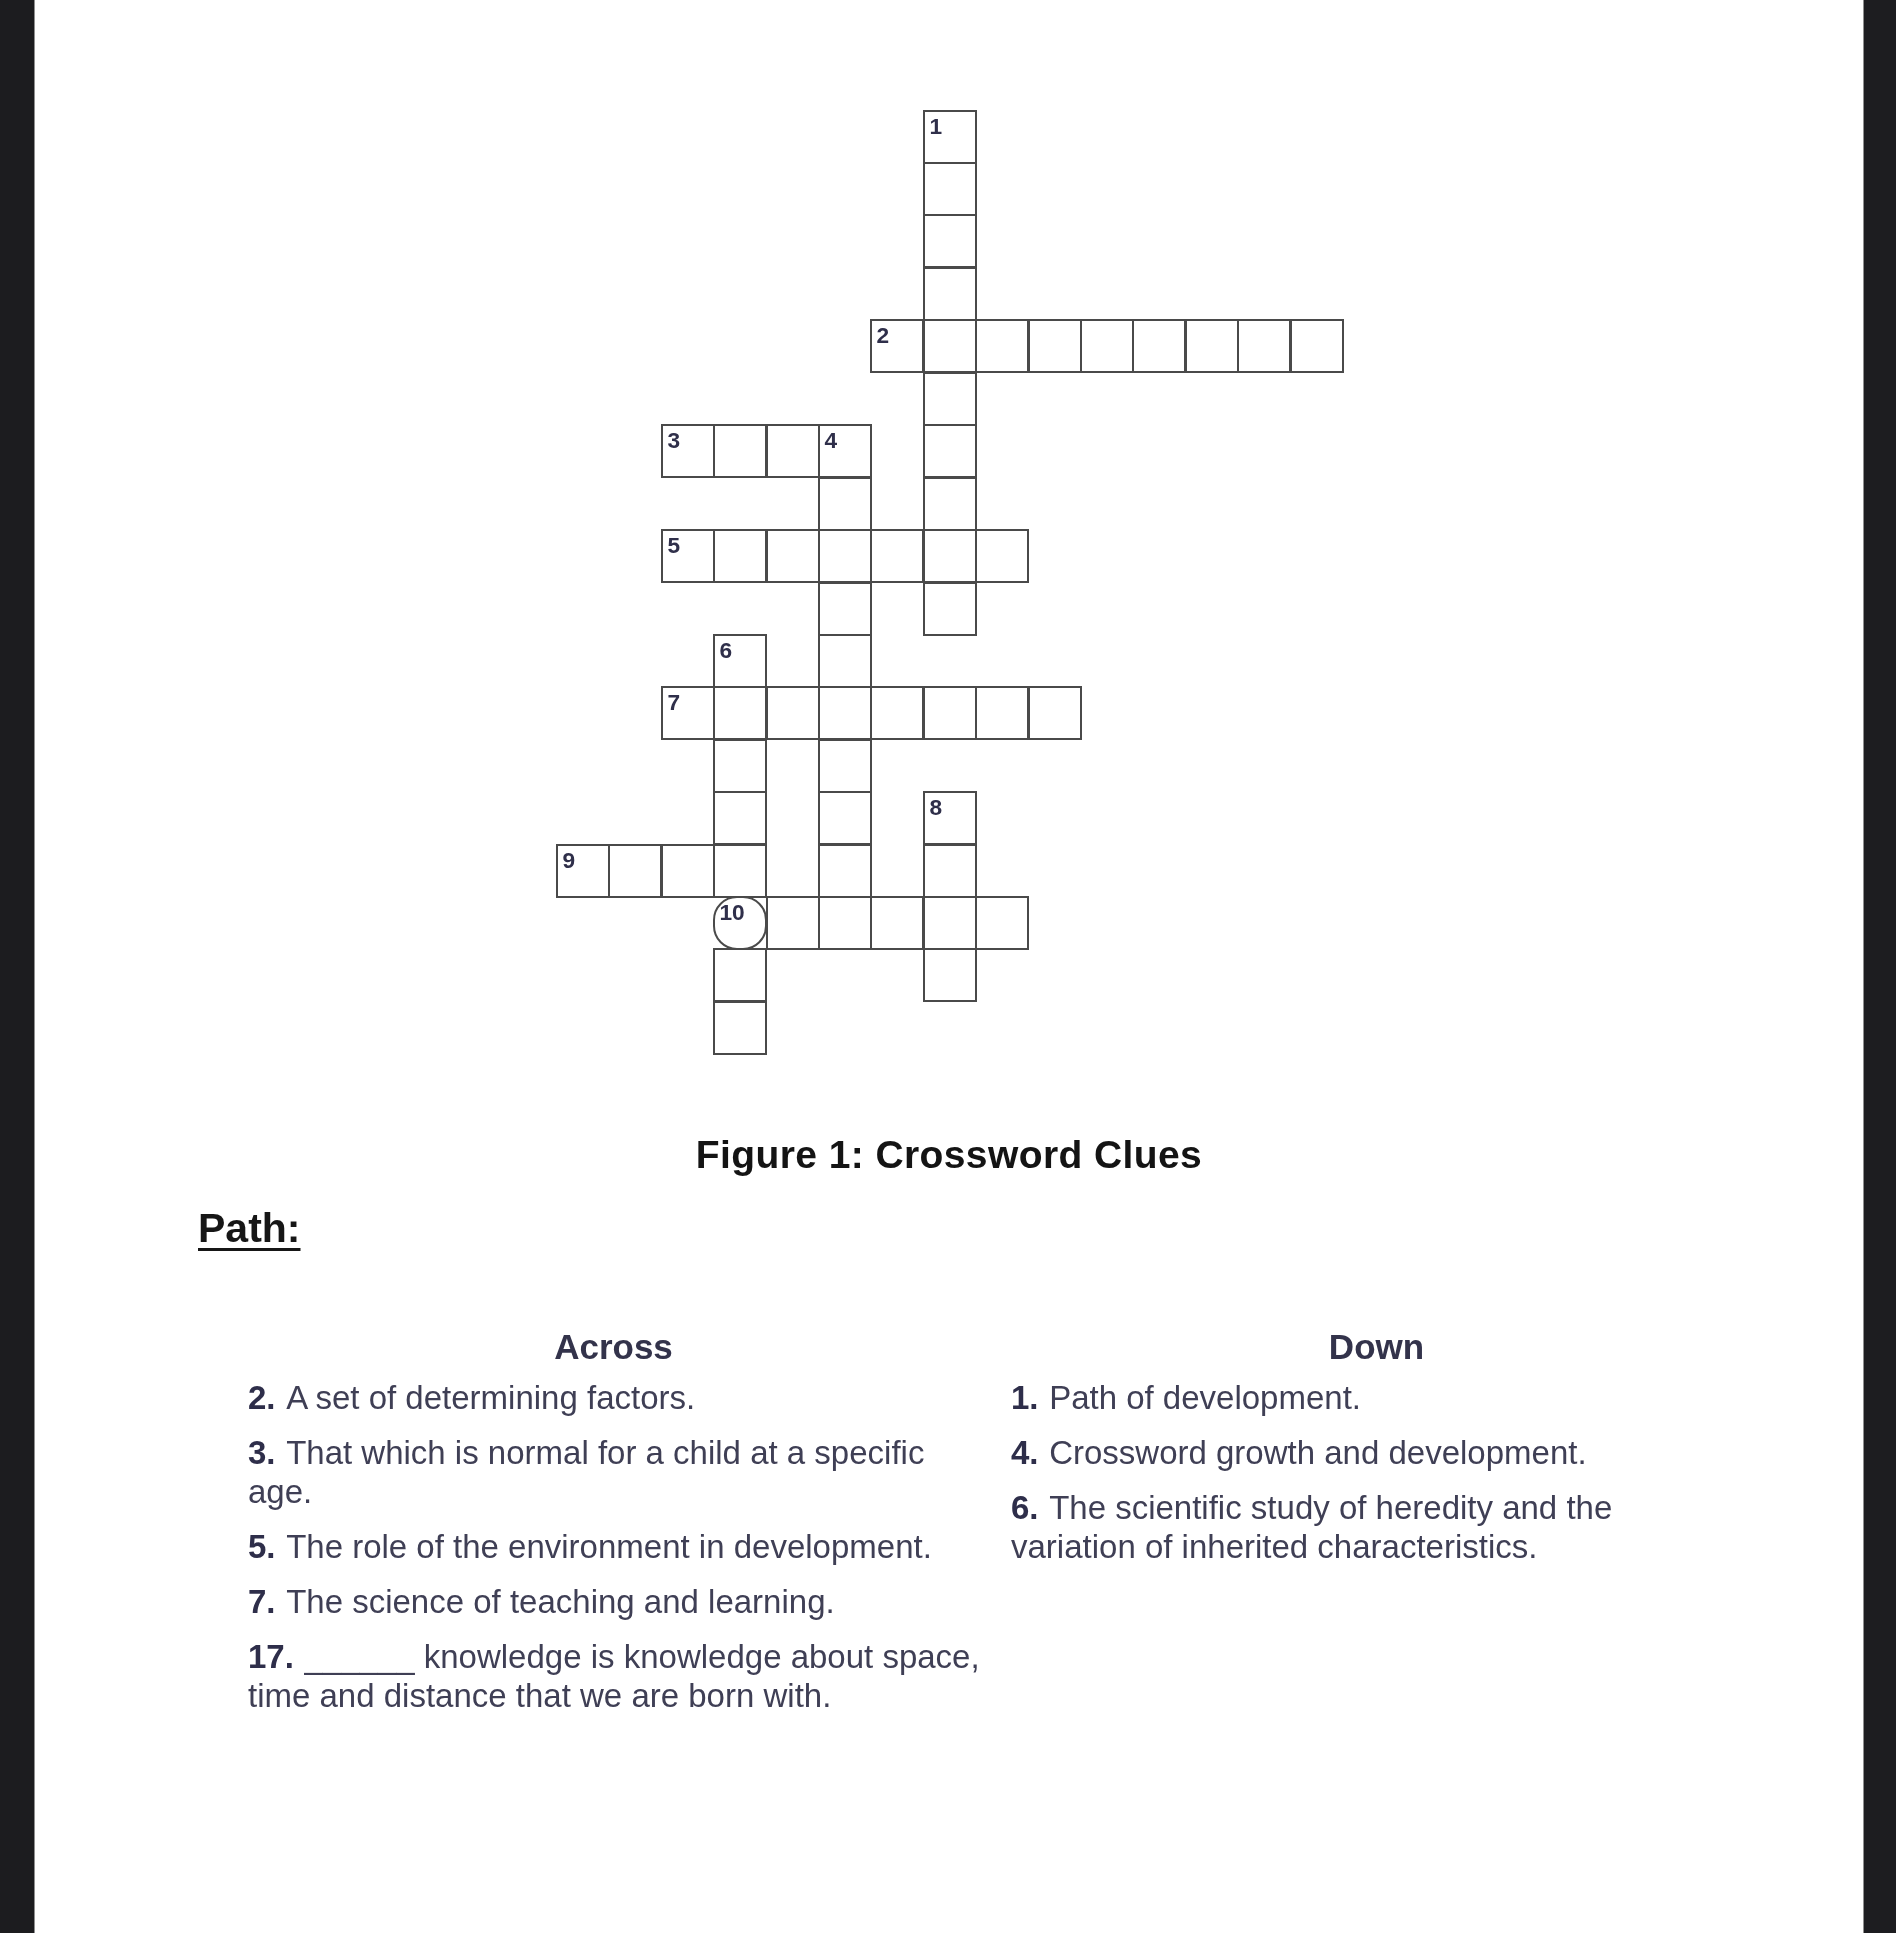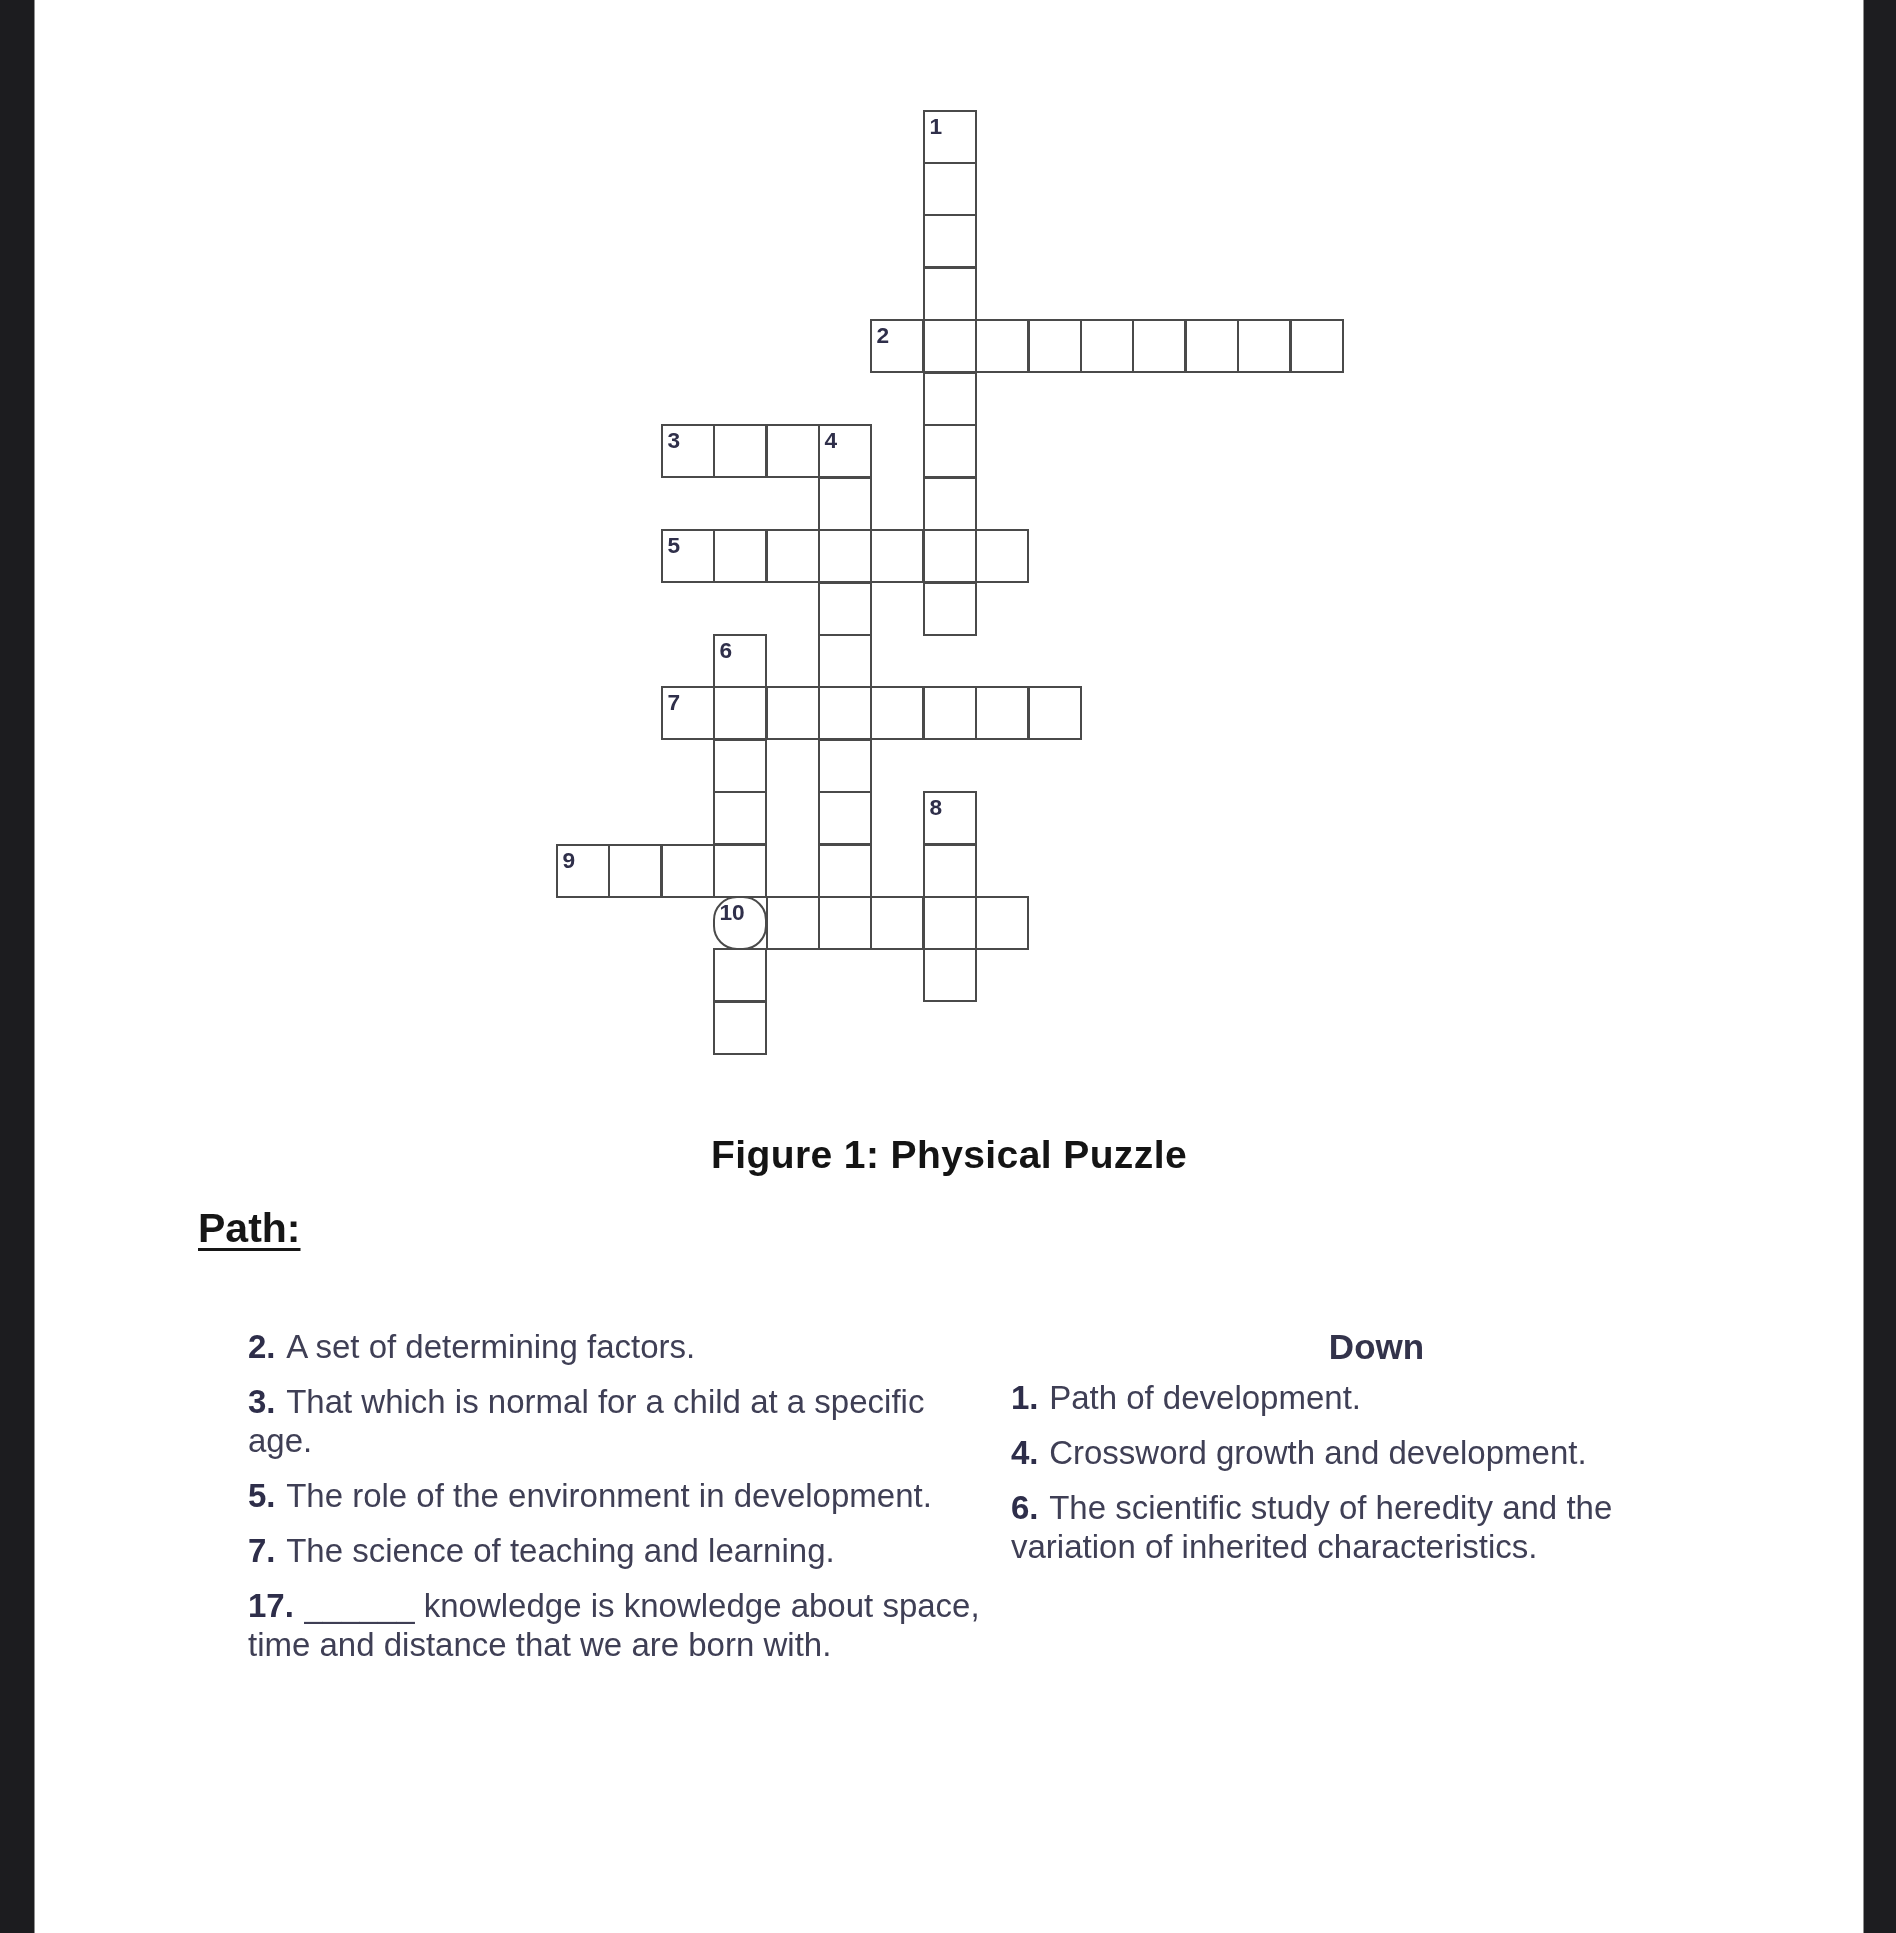--- a/index.html
+++ b/index.html
@@ -111,25 +111,26 @@
       <div class="cell" style="left: 556px; top: 844px;">
         <span class="cellnum">9</span>
       </div>
       <div class="cell" style="left: 608px; top: 844px;"></div>
       <div class="cell" style="left: 661px; top: 844px;"></div>
       <div class="cell" style="left: 766px; top: 896px;"></div>
       <div class="cell" style="left: 870px; top: 896px;"></div>
       <div class="cell" style="left: 975px; top: 896px;"></div>
     </div>
 
-  <div class="caption">Figure 1: Physical Puzzle</div>
+  <div class="caption">Figure 1: Crossword Clues</div>
 
   <div class="clues-heading">Path:</div>
 
   <div class="clue-col across">
+    <p class="clue-col-header">Across</p>
     <div class="clue-list">
         <p class="clue"><span class="clue-num">2.</span><span class="clue-text">A set of determining factors.</span></p>
         <p class="clue"><span class="clue-num">3.</span><span class="clue-text">That which is normal for a child at a specific
 age.</span></p>
         <p class="clue"><span class="clue-num">5.</span><span class="clue-text">The role of the environment in development.</span></p>
         <p class="clue"><span class="clue-num">7.</span><span class="clue-text">The science of teaching and learning.</span></p>
         <p class="clue"><span class="clue-num">17.</span><span class="clue-text">______ knowledge is knowledge about space,
 time and distance that we are born with.</span></p>
       </div>
   </div>

